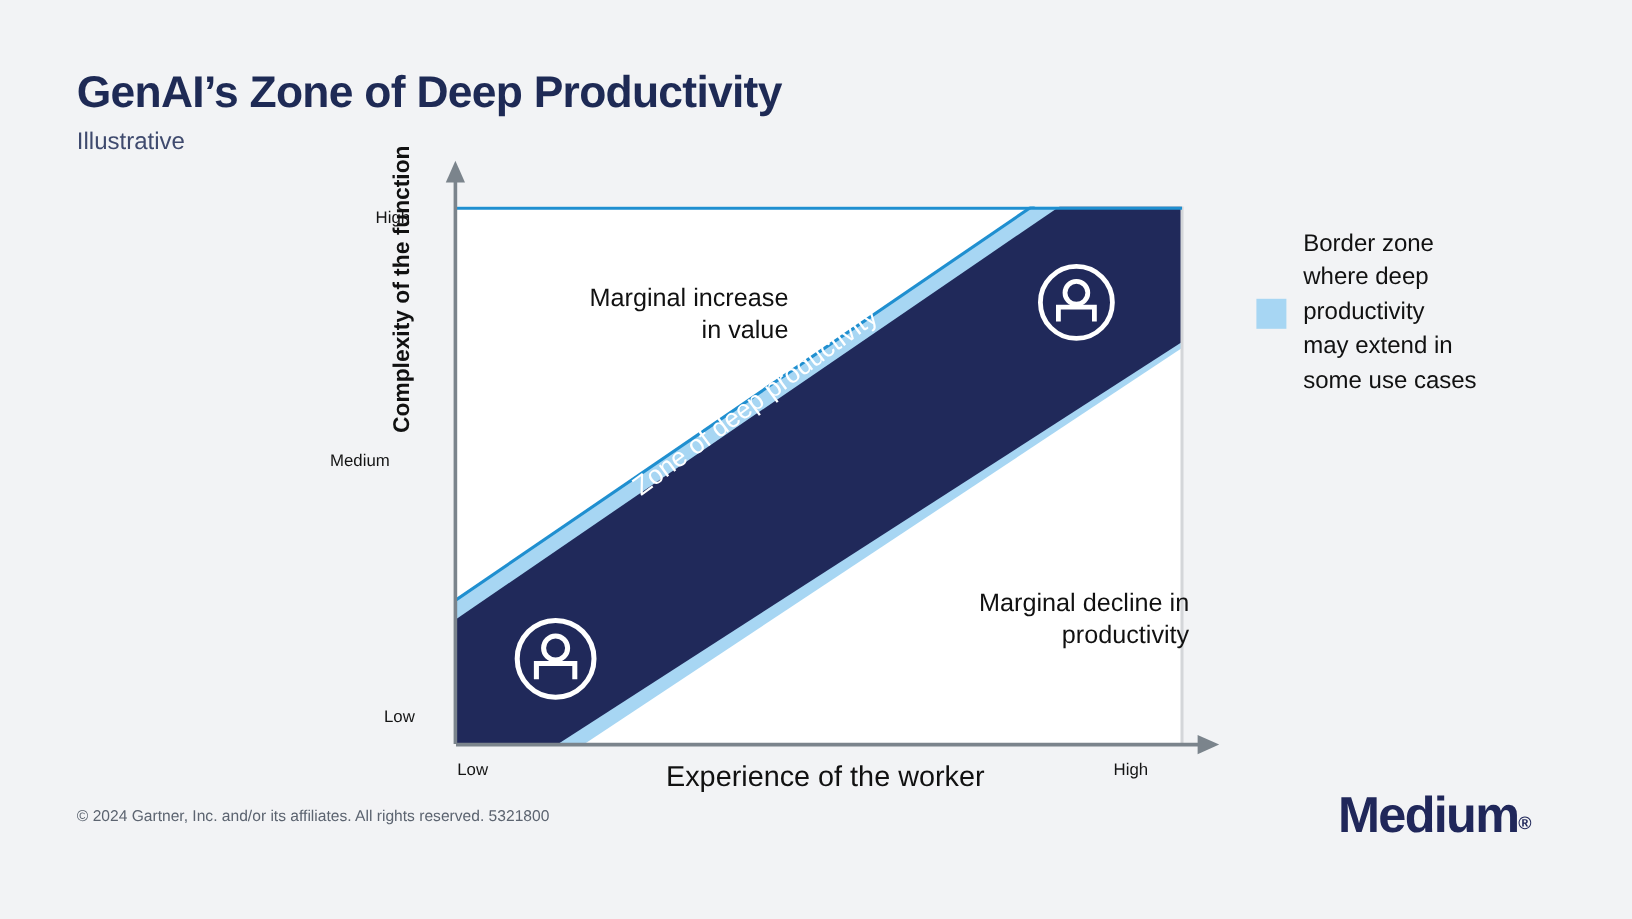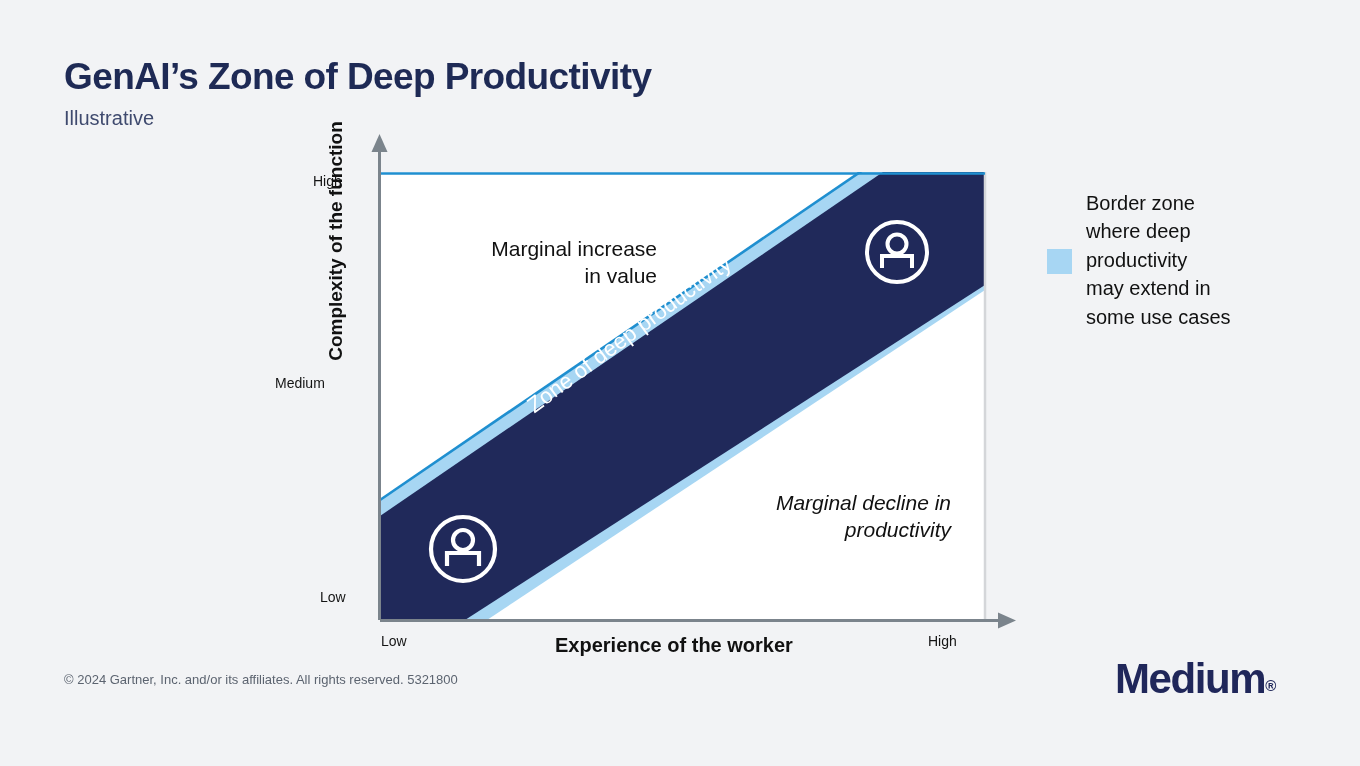--- a/index.html
+++ b/index.html
@@ -80,37 +80,37 @@
   #ylabel {
     font-size: 19px;
     font-weight: bold;
     color: #111111;
     white-space: nowrap;
   }
   #xlabel {
     position: absolute;
     left: 555px;
     top: 634px;
-    font-size: 20px;
-    font-weight: bold;
+    font-size: 24px;
+    font-weight: normal;
     color: #111111;
     white-space: nowrap;
   }
 
   
   .plot-note {
     position: absolute;
     font-size: 21px;
     color: #111111;
     text-align: right;
     line-height: 1.28;
     white-space: pre-line;
   }
   #note-increase { left: 412px; top: 236px; width: 245px; }
-  #note-decline  { left: 706px; top: 490px; width: 245px; font-style: italic; }
+  #note-decline  { left: 746px; top: 490px; width: 245px; }
 
   #zone-label {
     position: absolute;
     left: 530px;
     top: 395px;
     width: 320px;
     font-size: 22px;
     color: #ffffff;
     white-space: nowrap;
     transform: rotate(-36.5deg);

